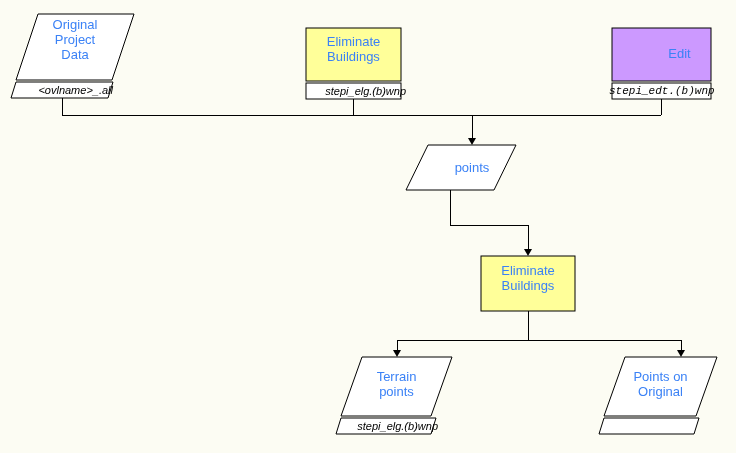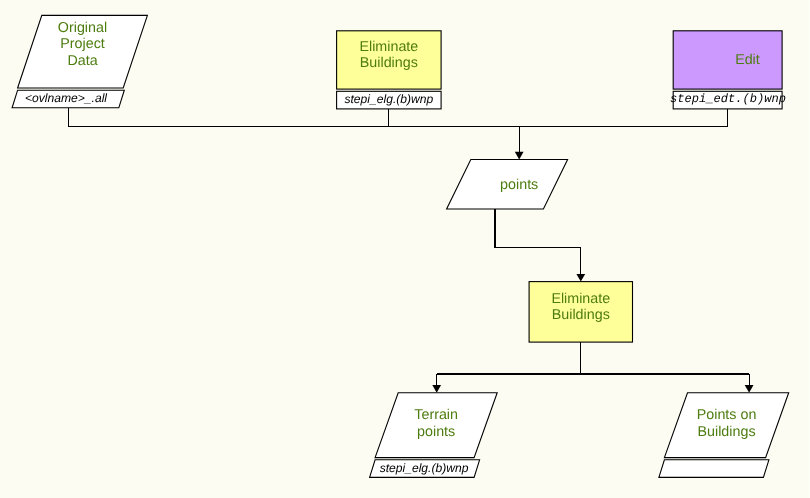--- a/index.html
+++ b/index.html
@@ -18,27 +18,27 @@
   .process-fill { fill: var(--process, #ffff99); }
   .edit-fill { fill: var(--edit-fill, #cc99ff); }
   .tag-fill { fill: var(--io-fill, #ffffff); }
   .connector { stroke: var(--stroke, #000); stroke-width: 1; fill: none; shape-rendering: crispEdges; }
   .arrow { fill: var(--stroke, #000); stroke: none; }
   .node-label {
     position: absolute;
     text-align: center;
     font-size: 13px;
     line-height: 15px;
-    color: #4d7c0f;
+    color: #3b82f6;
     white-space: pre-line;
     pointer-events: none;
   }
   .tag-label {
     position: absolute;
-    text-align: center;
+    text-align: right;
     font-size: 11px;
     line-height: 14px;
     font-style: italic;
     color: #000;
     white-space: nowrap;
     pointer-events: none;
   }
 </style>
 </head>
 <body>
@@ -97,15 +97,15 @@
   <div class="node-label" style="left:425px; top:160px; width:94px;">points</div>
 
   <div class="node-label" style="left:481px; top:263px; width:94px;">Eliminate
 Buildings</div>
 
   <div class="node-label" style="left:349px; top:369px; width:95px;">Terrain
 points</div>
   <div class="tag-label" style="left:333px; top:419px; width:105px;">stepi_elg.(b)wnp</div>
 
   <div class="node-label" style="left:613px; top:369px; width:95px;">Points on
-Buildings</div>
+Original</div>
 
 </div>
 
 </body></html>

